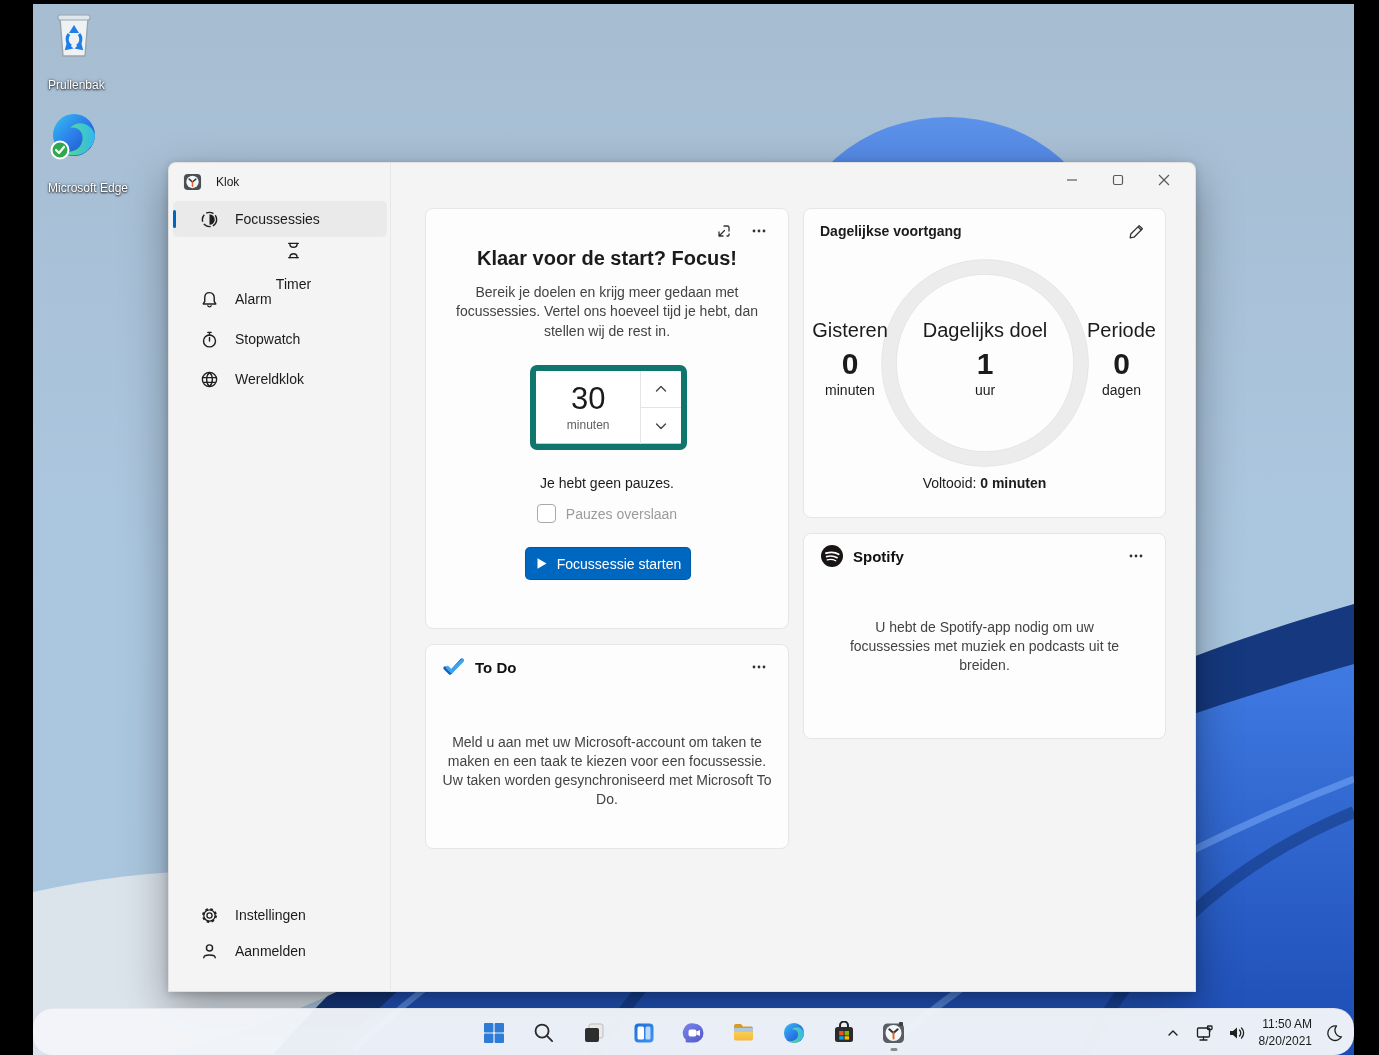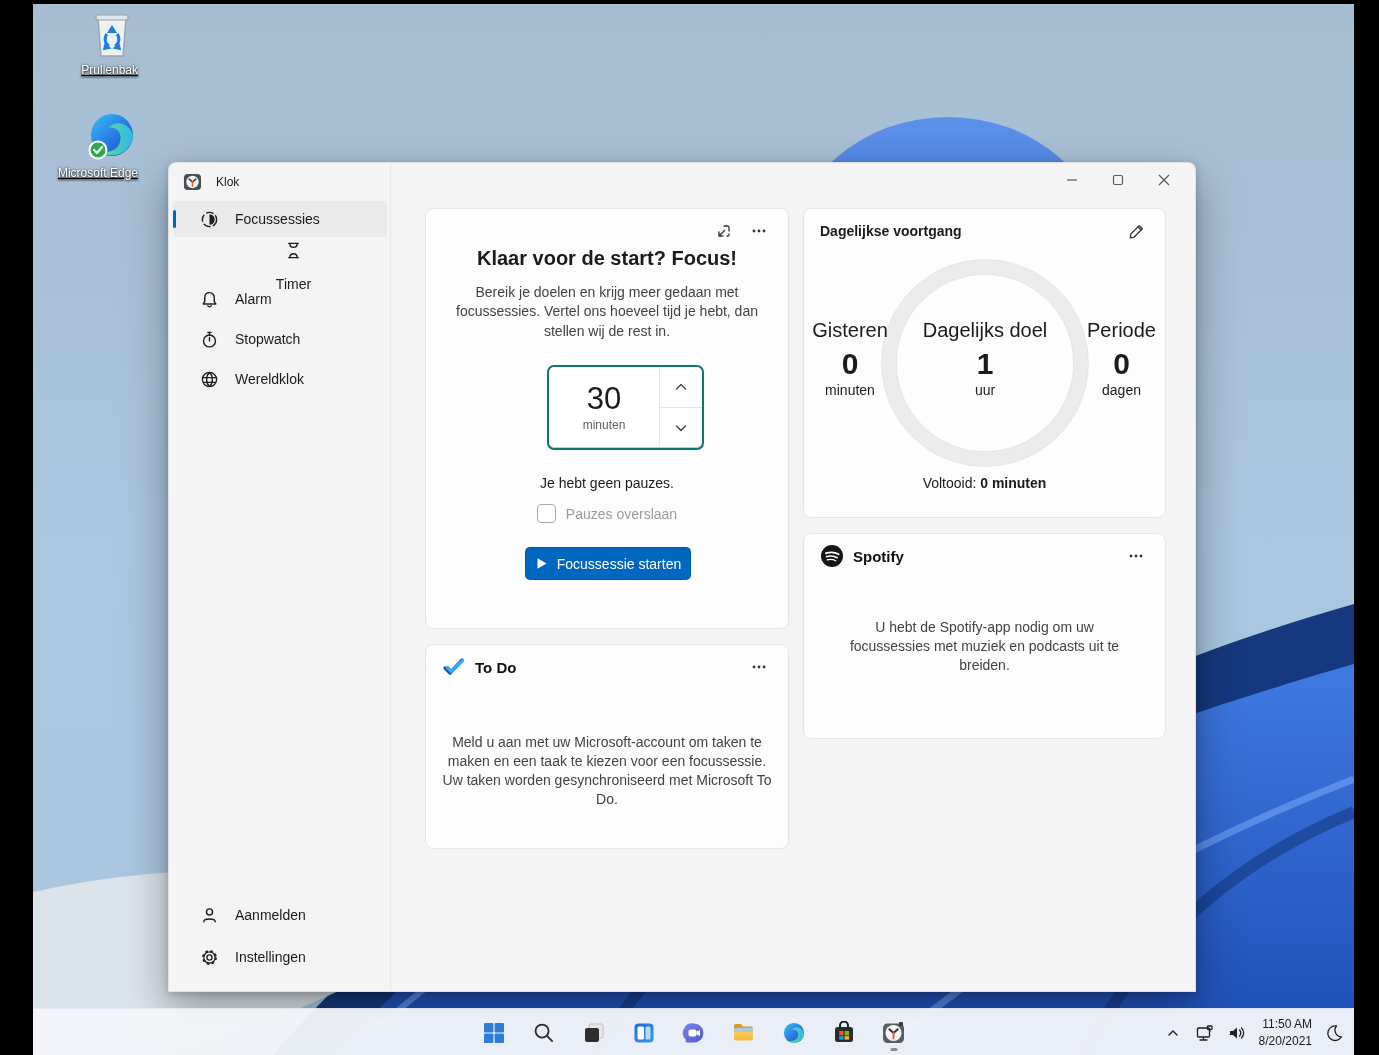--- a/index.html
+++ b/index.html
@@ -7,21 +7,21 @@
   body { font-family:"Liberation Sans", sans-serif; background:#000; position:relative; overflow:hidden; }
 
   
   .desktop {
     position:absolute; left:33px; top:4px; width:1321px; height:1051px;
     background:linear-gradient(180deg,#a7bdd1 0%,#a9c2d9 28%,#abc7e0 55%,#a9c6de 100%);
     overflow:hidden;
   }
   .wallpaper-svg { position:absolute; left:0; top:0; width:100%; height:100%; }
 
-  .desk-icon { position:absolute; width:90px; display:flex; flex-direction:column; align-items:flex-end; gap:3px; cursor:default;text-decoration:underline; }
+  .desk-icon { position:absolute; width:90px; display:flex; flex-direction:column; align-items:flex-start; gap:18px; cursor:default; }
   .desk-icon .glyph { width:52px; height:52px; display:flex; align-items:center; justify-content:center; }
   .desk-icon .lbl { color:#fff; font-size:12px; text-shadow:0 1px 2px rgba(0,0,0,.8), 0 0 3px rgba(0,0,0,.6); text-align:center; line-height:1.1; }
 
   
   .window {
     position:absolute; left:135px; top:158px; width:1028px; height:830px;
     background:#f4f4f4; border-radius:8px 8px 0 0;
     box-shadow:0 18px 45px rgba(0,0,0,.35), 0 2px 8px rgba(0,0,0,.18);
     border:1px solid rgba(0,0,0,.08);
   }
@@ -48,21 +48,21 @@
   }
   .card-header { position:absolute; top:0; left:0; right:0; height:44px; display:flex; align-items:center; padding:0 16px; gap:9px; }
   .card-title { font-size:14px; font-weight:bold; color:#1b1b1b; }
   .hdr-spacer { flex:1; }
   .icon-btn { width:26px; height:26px; display:flex; align-items:center; justify-content:center; color:#333; border-radius:4px; }
 
   .focus-card { left:256px; top:45px; width:364px; height:421px; }
   .focus-title { position:absolute; top:38px; left:0; right:0; text-align:center; font-size:20px; font-weight:bold; color:#1b1b1b; }
   .focus-desc { position:absolute; top:74px; left:22px; right:22px; text-align:center; font-size:14px; line-height:1.38; color:#434343; }
 
-  .spinner { position:absolute; left:104px; top:156px; width:157px; height:85px; background:#fff; border:2px solid #0f766e; border-radius:7px; display:flex; overflow:hidden; box-shadow:inset 0 -1px 0 #c9c9c9;margin-left:17px; }
+  .spinner { position:absolute; left:104px; top:156px; width:157px; height:85px; background:#fff; border:6px solid #0f766e; border-radius:7px; display:flex; overflow:hidden; box-shadow:inset 0 -1px 0 #c9c9c9; }
   .spin-left { width:113px; display:flex; flex-direction:column; align-items:center; justify-content:center; }
   .spin-value { font-size:31px; color:#1b1b1b; line-height:1; }
   .spin-unit { font-size:12px; color:#5f5f5f; margin-top:4px; }
   .spin-right { width:44px; border-left:1px solid #e4e4e4; display:flex; flex-direction:column; }
   .spin-btn { flex:1; display:flex; align-items:center; justify-content:center; color:#454545; }
   .spin-btn.up { border-bottom:1px solid #e4e4e4; }
 
   .breaks-note { position:absolute; top:266px; left:0; right:0; text-align:center; font-size:14px; color:#1b1b1b; }
   .skip-row { position:absolute; top:295px; left:0; right:0; display:flex; align-items:center; justify-content:center; gap:10px; }
   .checkbox { width:19px; height:19px; border:1px solid #a9a9a9; border-radius:4px; background:#fff; }
@@ -91,21 +91,21 @@
 
   .todo-card { left:256px; top:481px; width:364px; height:205px; }
   .todo-desc { position:absolute; top:88px; left:16px; right:16px; text-align:center; font-size:14px; line-height:1.35; color:#434343; }
 
   
   .footer-items { position:absolute; left:0; bottom:16px; width:222px; }
 
   
   .taskbar {
     position:absolute; left:0; bottom:0; width:100%; height:47px;
-    background:rgba(242,245,249,.96); border-top:1px solid rgba(0,0,0,.05);
+    background:rgba(242,245,249,.96); border-top:1px solid rgba(0,0,0,.05);border-radius:20px;
   }
   .tb-center { position:absolute; left:50%; top:0; height:47px; transform:translateX(-50%); display:flex; align-items:center; gap:12px; }
   .tb-icon { width:38px; height:40px; display:flex; align-items:center; justify-content:center; border-radius:5px; position:relative; }
   .tb-icon.active::after { content:""; position:absolute; bottom:2px; left:50%; transform:translateX(-50%); width:7px; height:3px; border-radius:2px; background:#8a8a8a; }
   .tray { position:absolute; right:6px; top:0; height:47px; display:flex; align-items:center; gap:4px; }
   .tray-icon { width:28px; height:34px; display:flex; align-items:center; justify-content:center; color:#1f1f1f; }
   .tray-clock { text-align:right; font-size:12px; color:#1b1b1b; line-height:1.35; padding:0 4px; }
 
   :root { --accent:#0067c0; }
 </style>
@@ -254,38 +254,38 @@
         <span class="nav-icon">
           <svg width="19" height="19" viewBox="0 0 20 20" fill="none" stroke="#1f1f1f" stroke-width="1.4">
             <circle cx="10" cy="10" r="7.5"></circle>
             <path d="M3,8 H17 M3.4,13 H16.6 M10,2.5 C6,6 6,14 10,17.5 M10,2.5 C14,6 14,14 10,17.5"></path>
           </svg>
         </span>
         <span>Wereldklok</span>
       </div>
 
       <div class="footer-items">
-        <div class="nav-item" style="position:relative; top:0; margin-bottom:6px;">
-          <span class="nav-icon">
-            <svg width="19" height="19" viewBox="0 0 20 20" fill="none" stroke="#1f1f1f" stroke-width="1.5" stroke-linecap="round">
-              <circle cx="10" cy="6.2" r="3.2"></circle>
-              <path d="M4,16.5 C4,12.8 16,12.8 16,16.5"></path>
-            </svg>
-          </span>
-          <span>Aanmelden</span>
-        </div>
         <div class="nav-item" style="position:relative; top:0;">
           <span class="nav-icon">
             <svg width="19" height="19" viewBox="0 0 20 20" fill="none" stroke="#1f1f1f">
               <circle cx="10" cy="10" r="6.6" stroke-width="2.4" stroke-dasharray="2.6 2.6"></circle>
               <circle cx="10" cy="10" r="6" stroke-width="1.3"></circle>
               <circle cx="10" cy="10" r="2.7" stroke-width="1.4"></circle>
             </svg>
           </span>
           <span>Instellingen</span>
+        </div>
+        <div class="nav-item" style="position:relative; top:0; margin-bottom:6px;">
+          <span class="nav-icon">
+            <svg width="19" height="19" viewBox="0 0 20 20" fill="none" stroke="#1f1f1f" stroke-width="1.5" stroke-linecap="round">
+              <circle cx="10" cy="6.2" r="3.2"></circle>
+              <path d="M4,16.5 C4,12.8 16,12.8 16,16.5"></path>
+            </svg>
+          </span>
+          <span>Aanmelden</span>
         </div>
       </div>
     </div>
 
     <div class="card focus-card">
       <div class="card-header">
         <span class="hdr-spacer"></span>
         <span class="icon-btn">
           <svg width="16" height="16" viewBox="0 0 16 16" fill="none" stroke="#333" stroke-width="1.3" stroke-linecap="round" stroke-linejoin="round">
             <path d="M8,3 H11.5 Q13,3 13,4.5 V8 M13,11 V12 Q13,13 12,13 H11"></path>

